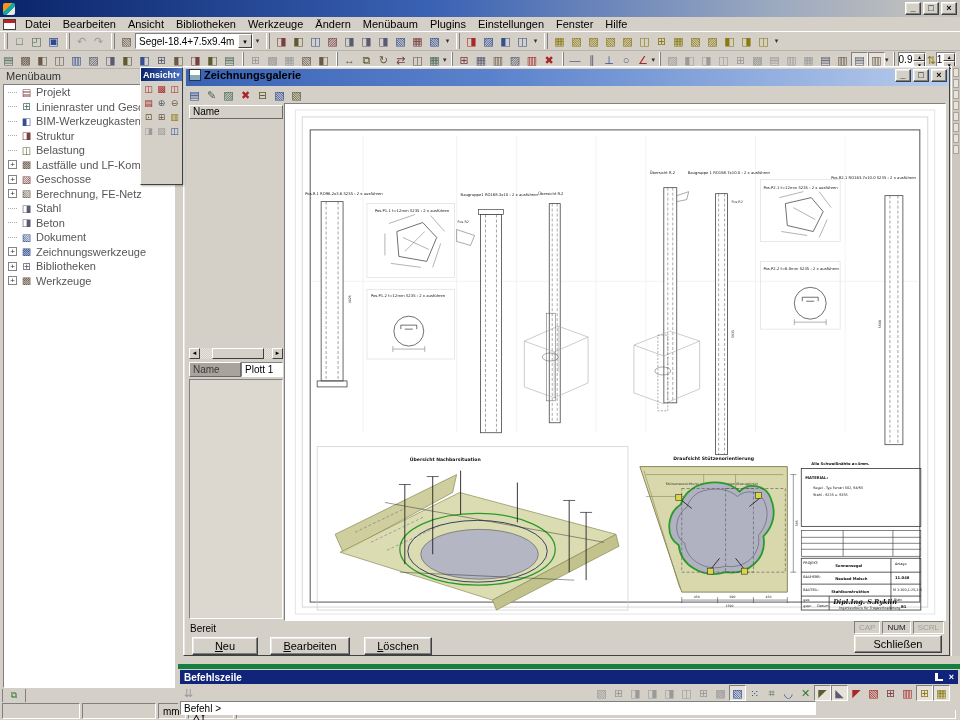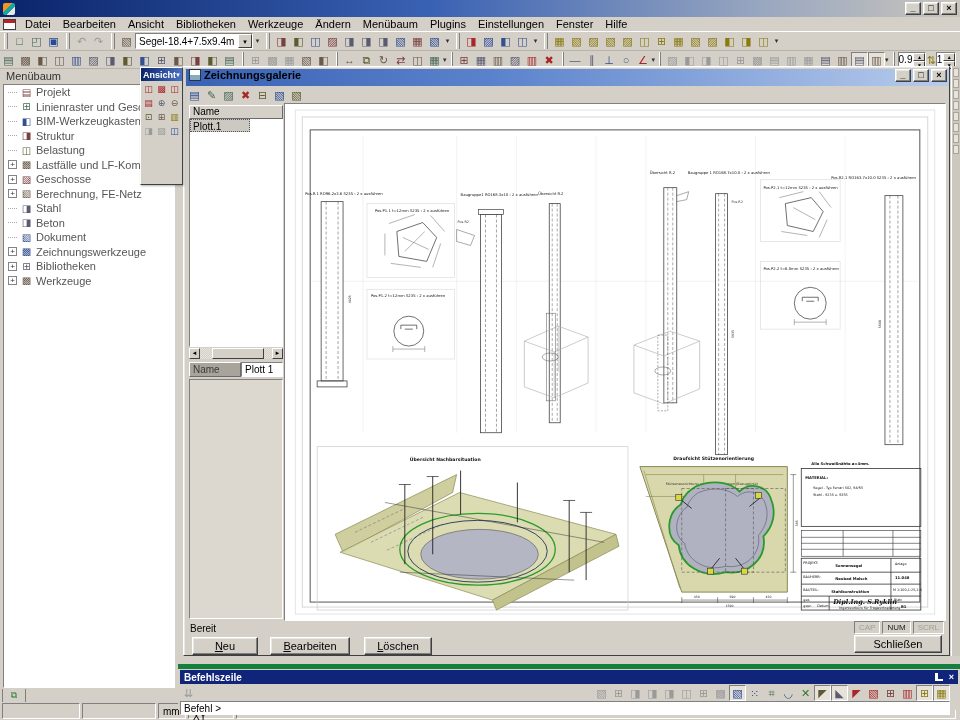--- a/index.html
+++ b/index.html
@@ -73,21 +73,21 @@
 #gfill{left:5px;top:312px;width:94px;height:240px;background:#dcd8d0;border:1px solid;border-color:#808080 #fff #fff #808080}
 #gcanvas{left:100px;top:36px;width:662px;height:518px;background:#fff;border:1px solid;border-color:#808080 #fff #fff #808080}
 #gstatus{left:6px;top:556px;font-size:10px}
 #glocks{left:668px;top:554px;display:flex}
 .lock{font-size:8px;padding:1px 4px;margin-left:2px;border:1px solid;border-color:#808080 #fff #fff #808080;color:#a0a094}
 .lock.active{color:#222}
 
 #cmdpanel{left:178px;top:664px;width:782px;height:46px;background:#d4d0c8;border-top:5px solid #15803d;z-index:4}
 #cmdtitle{left:2px;top:1px;width:778px;height:14px;background:#10247a;color:#fff;font-size:10px;font-weight:bold;display:flex;align-items:center;padding:0 4px}
 #cmdicons{left:2px;top:16px;width:778px;height:16px;display:flex;align-items:center}
-#cmdinput{left:2px;top:32px;width:770px;height:14px;background:#fff;border:1px solid;border-color:#808080 #fff #fff #808080;font-size:10px;padding-left:3px;font-family:"Liberation Sans",sans-serif}
+#cmdinput{left:2px;top:32px;width:636px;height:14px;background:#fff;border:1px solid;border-color:#808080 #fff #fff #808080;font-size:10px;padding-left:3px;font-family:"Liberation Sans",sans-serif}
 .pin{width:8px;height:8px;margin-right:6px;border-left:3px solid #fff;border-bottom:2px solid #fff}
 .cx{color:#fff;font-size:9px;font-weight:bold}
 
 #statusbar{left:0;top:702px;width:960px;height:18px;display:flex;align-items:stretch;padding:1px 2px;background:#d4d0c8}
 .sbc{border:1px solid;border-color:#808080 #fff #fff #808080;margin-right:2px;font-size:10px;display:flex;align-items:center;padding:0 4px}
 
 #sliver{left:951px;top:66px;width:9px;height:590px;background:#ccc8c0;border-left:1px solid #fff;z-index:3}
 #sliver i{display:block;height:9px;margin:2px 1px;background:#e8e4dc;border:1px solid #a8a49c}
 
 text{font-family:"DejaVu Sans",sans-serif;fill:#111}
@@ -397,23 +397,20 @@
   <div id="gtoolbar" class="abs">
       <span class="tbi" style="color: rgb(42, 74, 150);">▤</span>
       <span class="tbi" style="color: rgb(74, 106, 90);">✎</span>
       <span class="tbi" style="color: rgb(74, 106, 90);">▨</span>
       <span class="tbi" style="color: rgb(168, 40, 40);">✖</span>
       <span class="tbi" style="color: rgb(92, 92, 48);">⊟</span>
       <span class="tbi" style="color: rgb(42, 74, 150);">▧</span>
       <span class="tbi" style="color: rgb(92, 92, 48);">▧</span>
     </div>
   <div id="glisthead" class="abs">Name</div>
-  <div id="glist" class="abs">
-      <div class="glitem">Plott.1</div>
-    </div>
   <div id="ghscroll" class="abs" style="position:absolute">
     <span class="scb">◄</span>
     <span class="sctrack" style="position:relative">
         <span class="scthumb"></span>
       </span>
     <span class="scb">►</span>
   </div>
   <div id="gprop" class="abs">
     <span class="pl">Name</span>
     <span class="pv">Plott 1</span>

